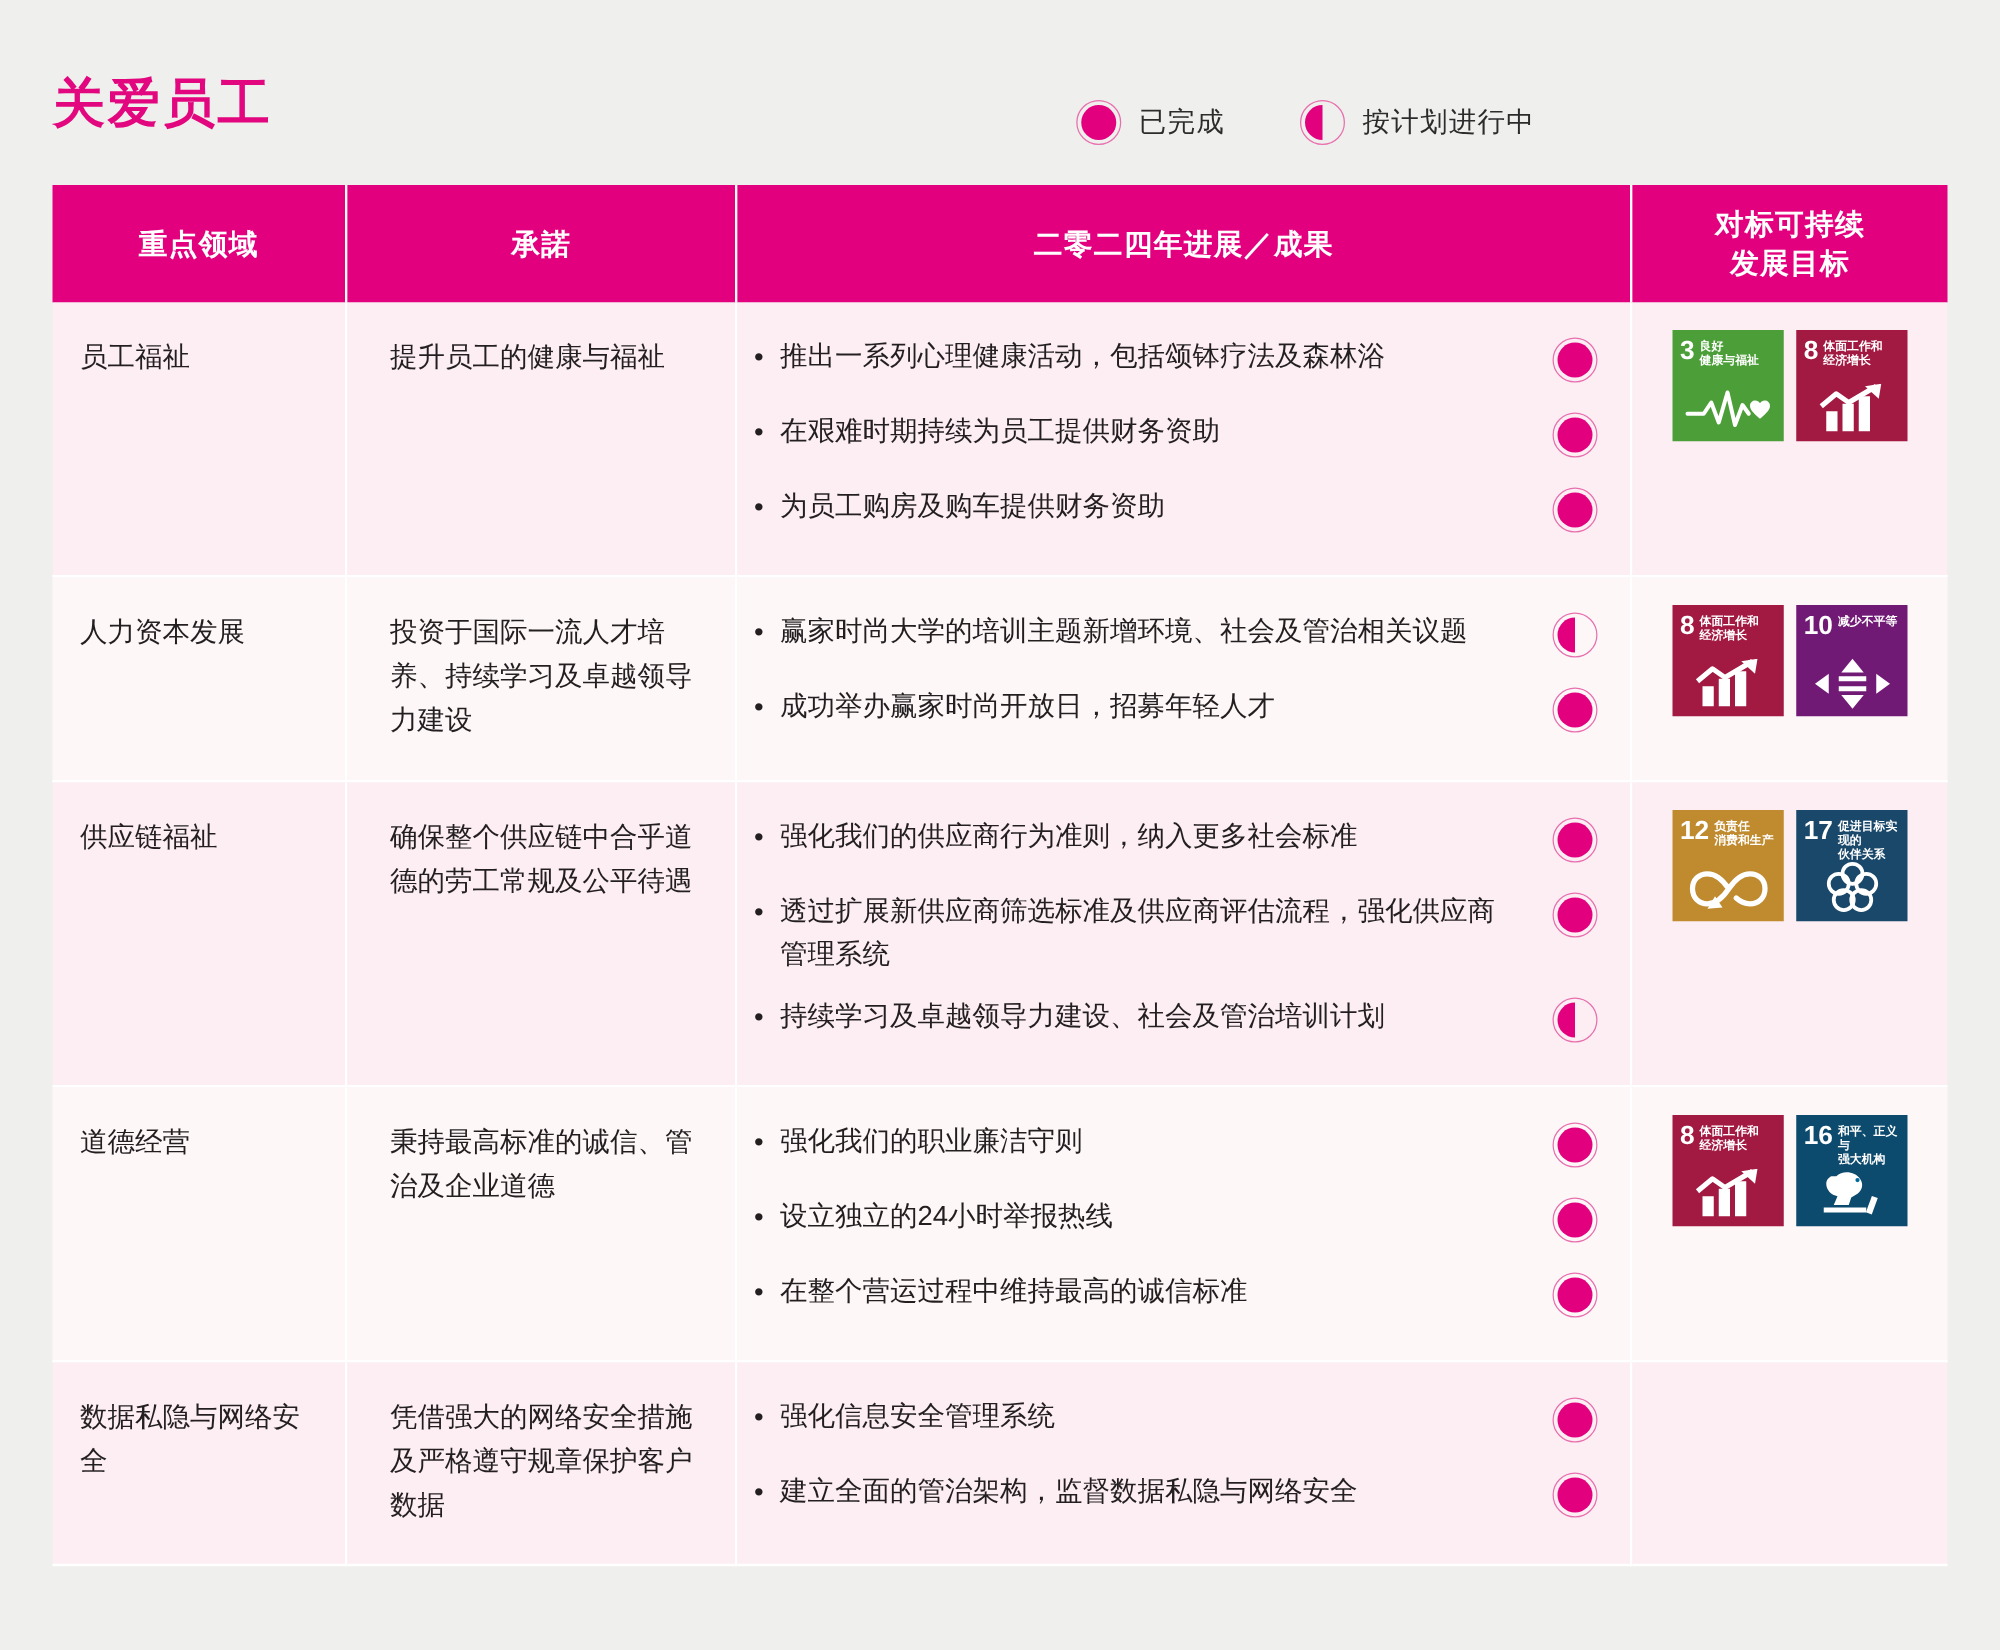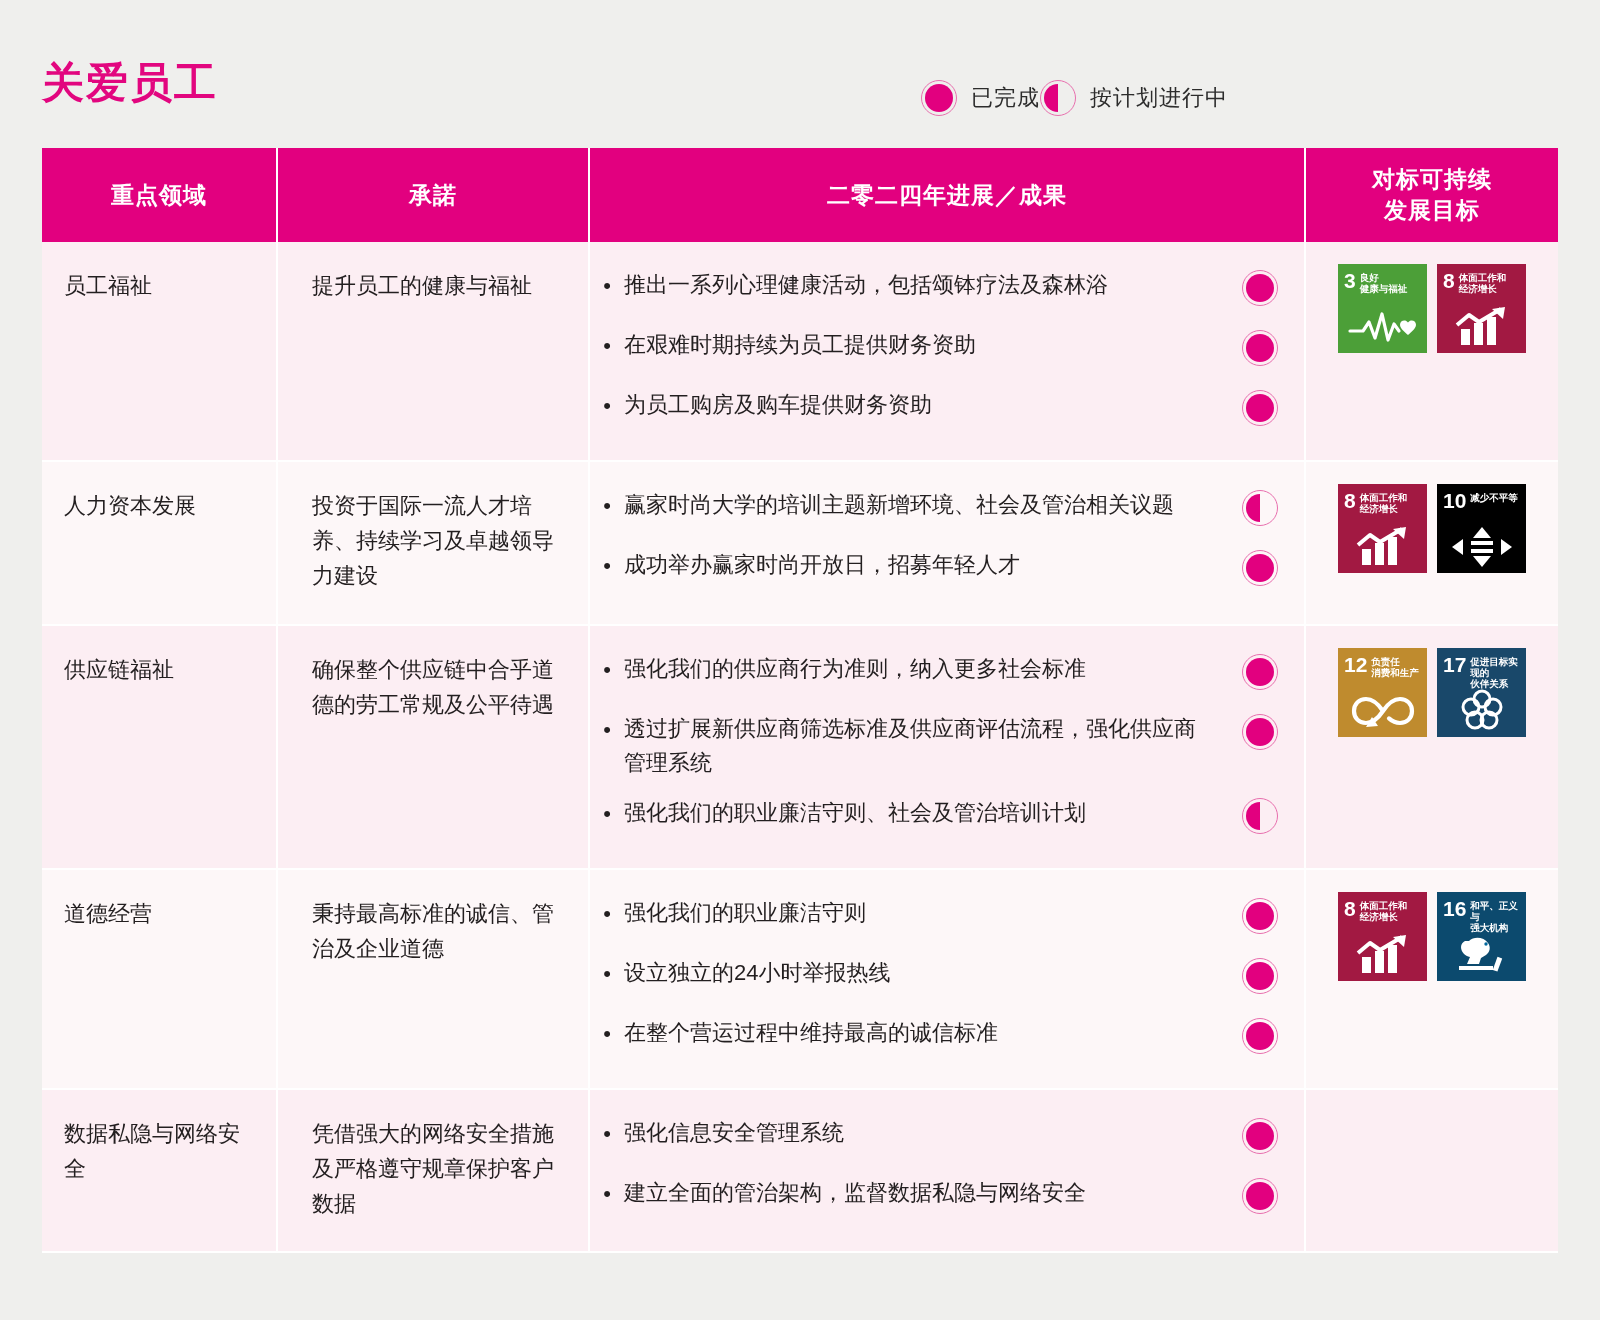--- a/index.html
+++ b/index.html
@@ -36,20 +36,21 @@
     color: #e2067f;
     letter-spacing: 2px;
     line-height: 1;
   }
   .legend {
     position: absolute;
     right: 40px;
     top: 80px;
     display: flex;
     align-items: center;
+    gap: 60px;
     text-align: center;
   }
   .legend-item {
     display: flex;
     align-items: center;
     gap: 14px;
   }
   .legend-label {
     font-size: 22px;
     color: #2c2c2c;
@@ -363,21 +364,21 @@
                 <div class="sdg-art">
                   <svg width="62" height="40" viewBox="0 0 62 40">
                     <rect x="10" y="22" width="9" height="16" fill="#fff"></rect>
                     <rect x="23" y="16" width="9" height="22" fill="#fff"></rect>
                     <rect x="36" y="10" width="9" height="28" fill="#fff"></rect>
                     <polyline points="6,18 18,8 28,15 50,2" fill="none" stroke="#fff" stroke-width="4" stroke-linejoin="round"></polyline>
                     <polygon points="41,2 54,0 52,12" fill="#fff"></polygon>
                   </svg>
                 </div>
               </div>
-              <div class="sdg" style="background: #000000; text-align: center;">
+              <div class="sdg" style="background: #701a75; text-align: center;">
                 <div class="sdg-head">
                   <div class="sdg-num">10</div>
                   <div class="sdg-txt">减少不平等</div>
                 </div>
                 <div class="sdg-art">
                   <svg width="62" height="42" viewBox="0 0 62 42">
                     <polygon points="31,1 40,12 22,12" fill="#fff"></polygon>
                     <polygon points="31,41 40,30 22,30" fill="#fff"></polygon>
                     <polygon points="1,21 12,13 12,29" fill="#fff"></polygon>
                     <polygon points="61,21 50,13 50,29" fill="#fff"></polygon>
@@ -407,21 +408,21 @@
                 <div class="bullet-mark">•</div>
                 <div class="bullet-text">透过扩展新供应商筛选标准及供应商评估流程，强化供应商管理系统</div>
                 <div class="bullet-status">
                   <div class="status-dot done">
                     <div class="inner"></div>
                   </div>
                 </div>
               </div>
               <div class="bullet-row">
                 <div class="bullet-mark">•</div>
-                <div class="bullet-text">强化我们的职业廉洁守则、社会及管治培训计划</div>
+                <div class="bullet-text">持续学习及卓越领导力建设、社会及管治培训计划</div>
                 <div class="bullet-status">
                   <div class="status-dot progress">
                     <div class="inner"></div>
                   </div>
                 </div>
               </div>
             </div>
           </td>
           <td class="cell-sdg">
             <div class="sdg-wrap">

